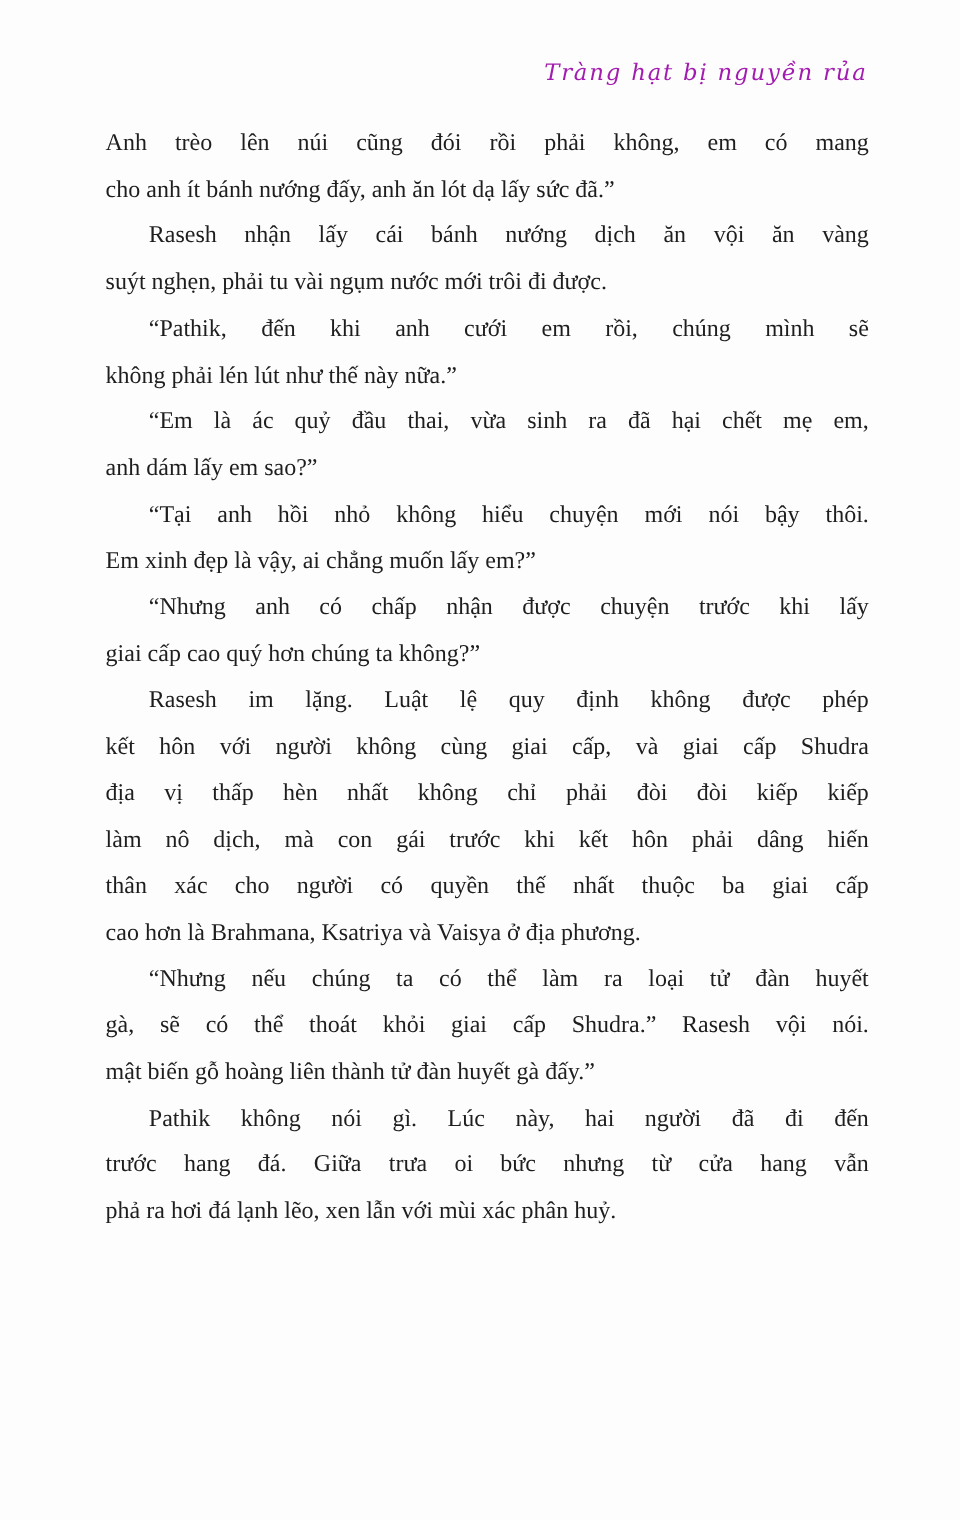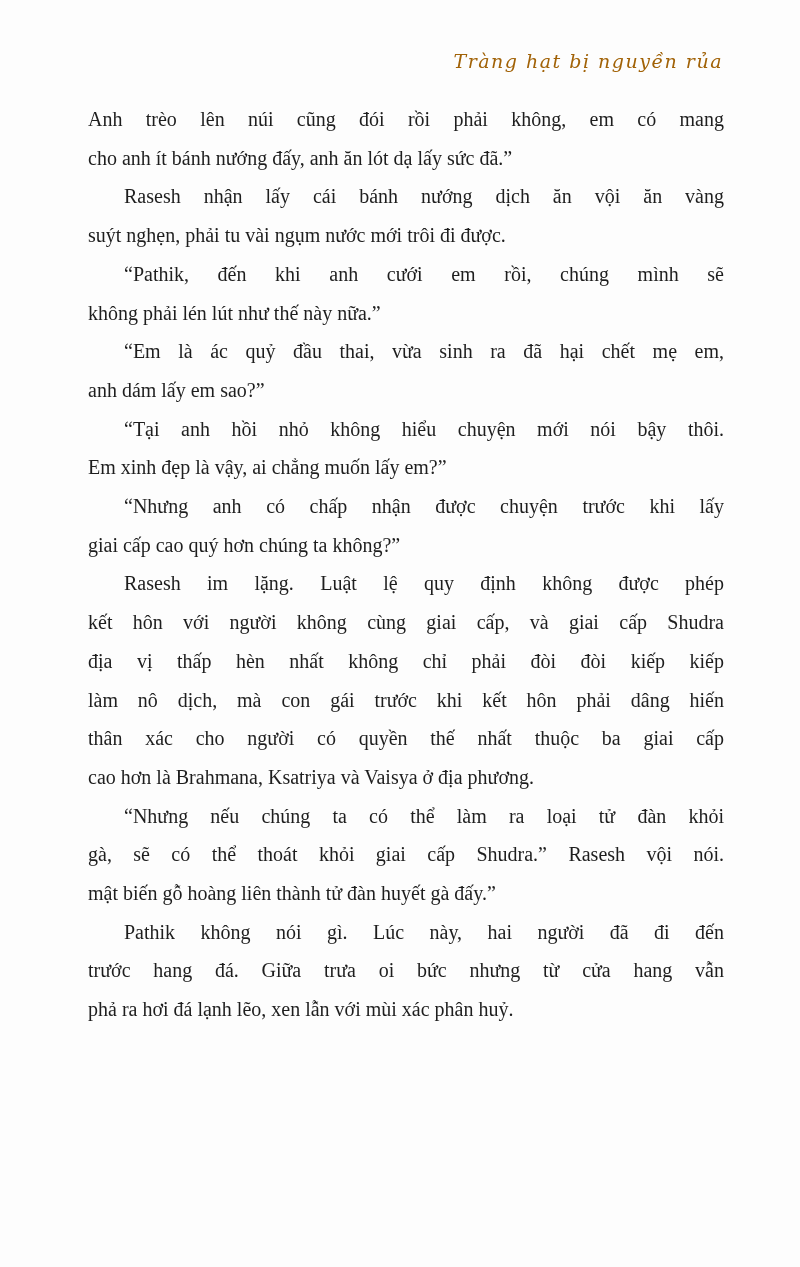--- a/index.html
+++ b/index.html
@@ -17,21 +17,21 @@
     overflow: hidden;
   }
   .running-header {
     position: absolute;
     top: 50px;
     right: 77px;
     font-family: "DejaVu Serif", serif;
     font-style: italic;
     font-size: 19px;
     letter-spacing: 1.5px;
-    color: #a16207;
+    color: #a21caf;
     white-space: nowrap;
   }
   .text-block {
     position: absolute;
     top: 100px;
     left: 88px;
     width: 636px;
     font-size: 20px;
     line-height: 38.7px;
   }
@@ -90,21 +90,21 @@
       </div>
       <div class="paragraph">
         <div class="line indent">Rasesh im lặng. Luật lệ quy định không được phép</div>
         <div class="line">kết hôn với người không cùng giai cấp, và giai cấp Shudra</div>
         <div class="line">địa vị thấp hèn nhất không chỉ phải đòi đòi kiếp kiếp</div>
         <div class="line">làm nô dịch, mà con gái trước khi kết hôn phải dâng hiến</div>
         <div class="line">thân xác cho người có quyền thế nhất thuộc ba giai cấp</div>
         <div class="line last">cao hơn là Brahmana, Ksatriya và Vaisya ở địa phương.</div>
       </div>
       <div class="paragraph">
-        <div class="line indent">“Nhưng nếu chúng ta có thể làm ra loại tử đàn khỏi</div>
+        <div class="line indent">“Nhưng nếu chúng ta có thể làm ra loại tử đàn huyết</div>
         <div class="line">gà, sẽ có thể thoát khỏi giai cấp Shudra.” Rasesh vội nói.</div>
         <div class="line last">mật biến gỗ hoàng liên thành tử đàn huyết gà đấy.”</div>
       </div>
       <div class="paragraph">
         <div class="line indent">Pathik không nói gì. Lúc này, hai người đã đi đến</div>
         <div class="line">trước hang đá. Giữa trưa oi bức nhưng từ cửa hang vẫn</div>
         <div class="line last">phả ra hơi đá lạnh lẽo, xen lẫn với mùi xác phân huỷ.</div>
       </div>
     </div>
 

